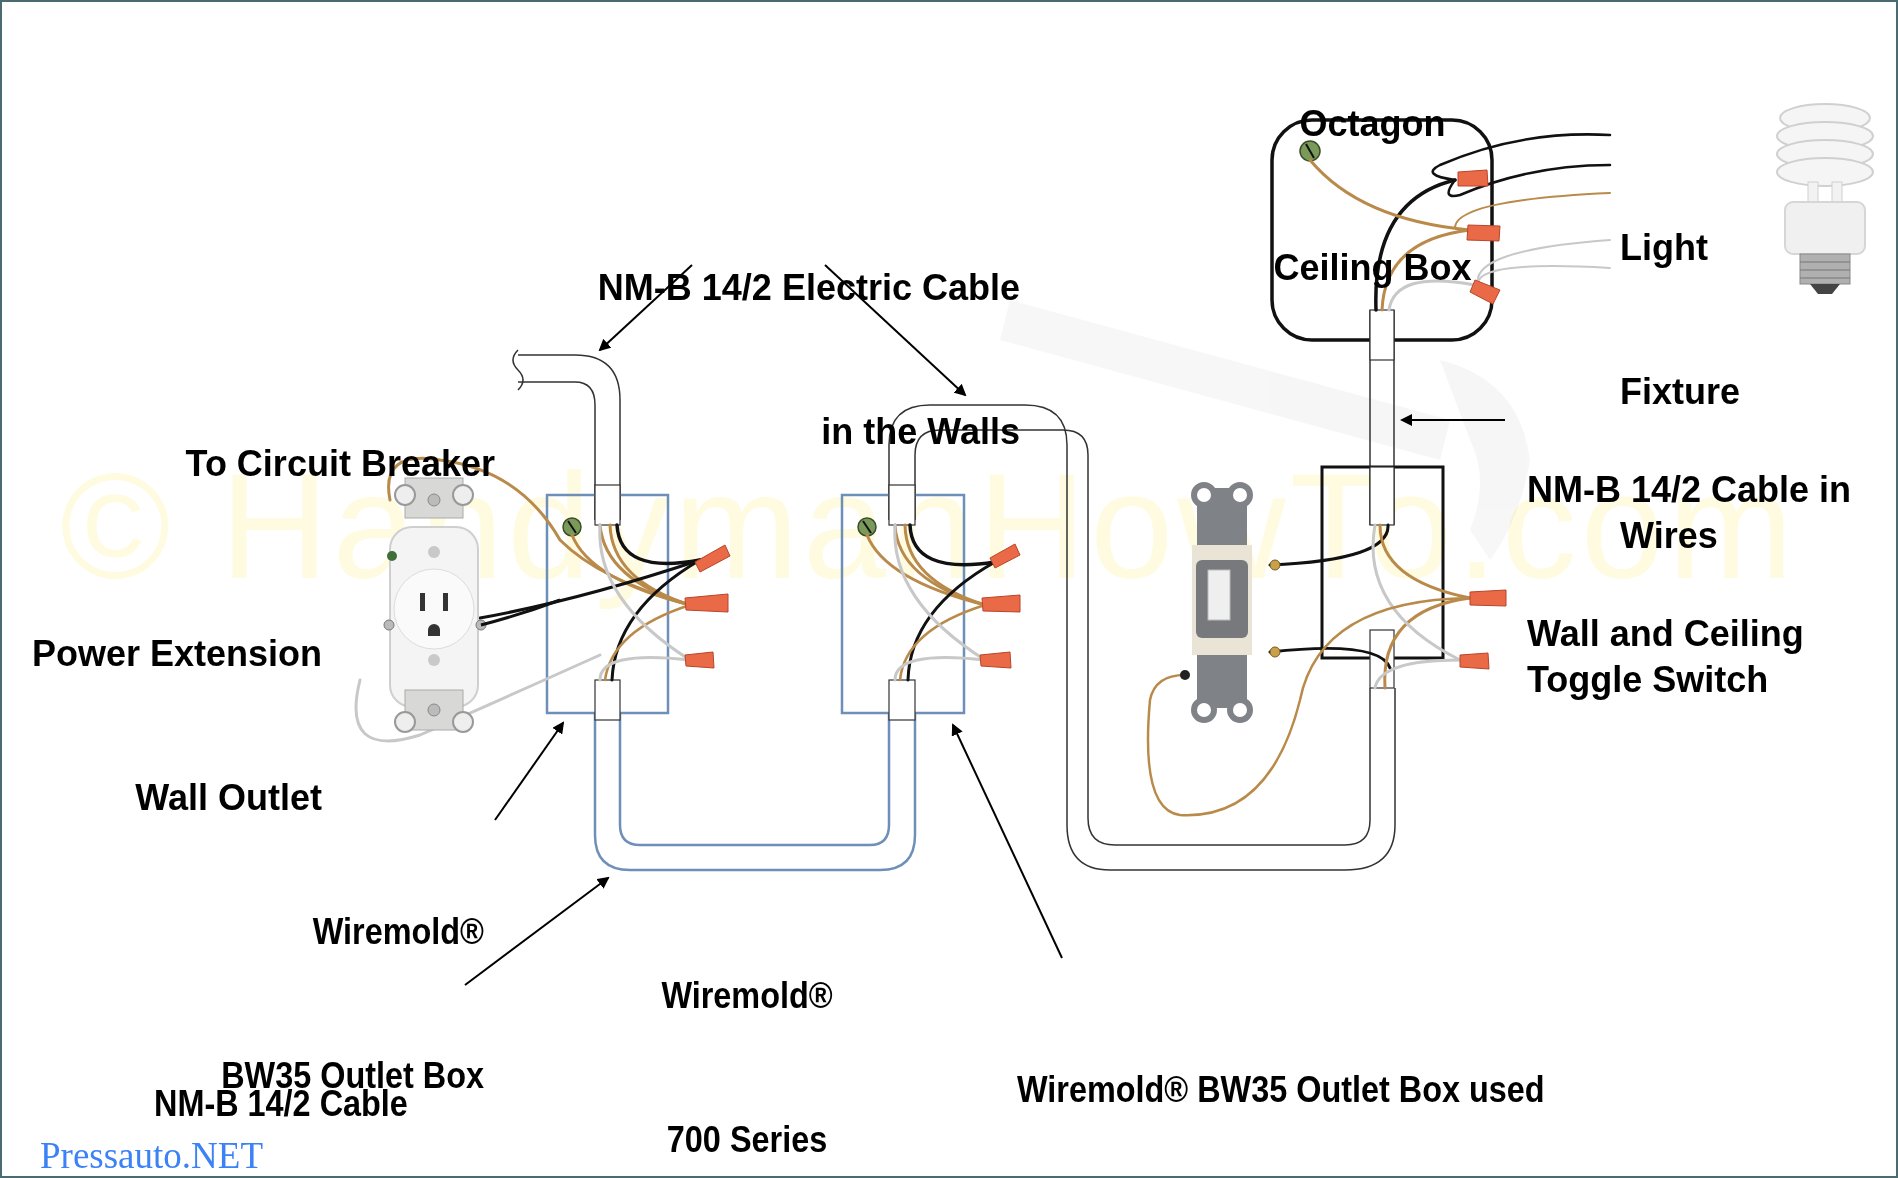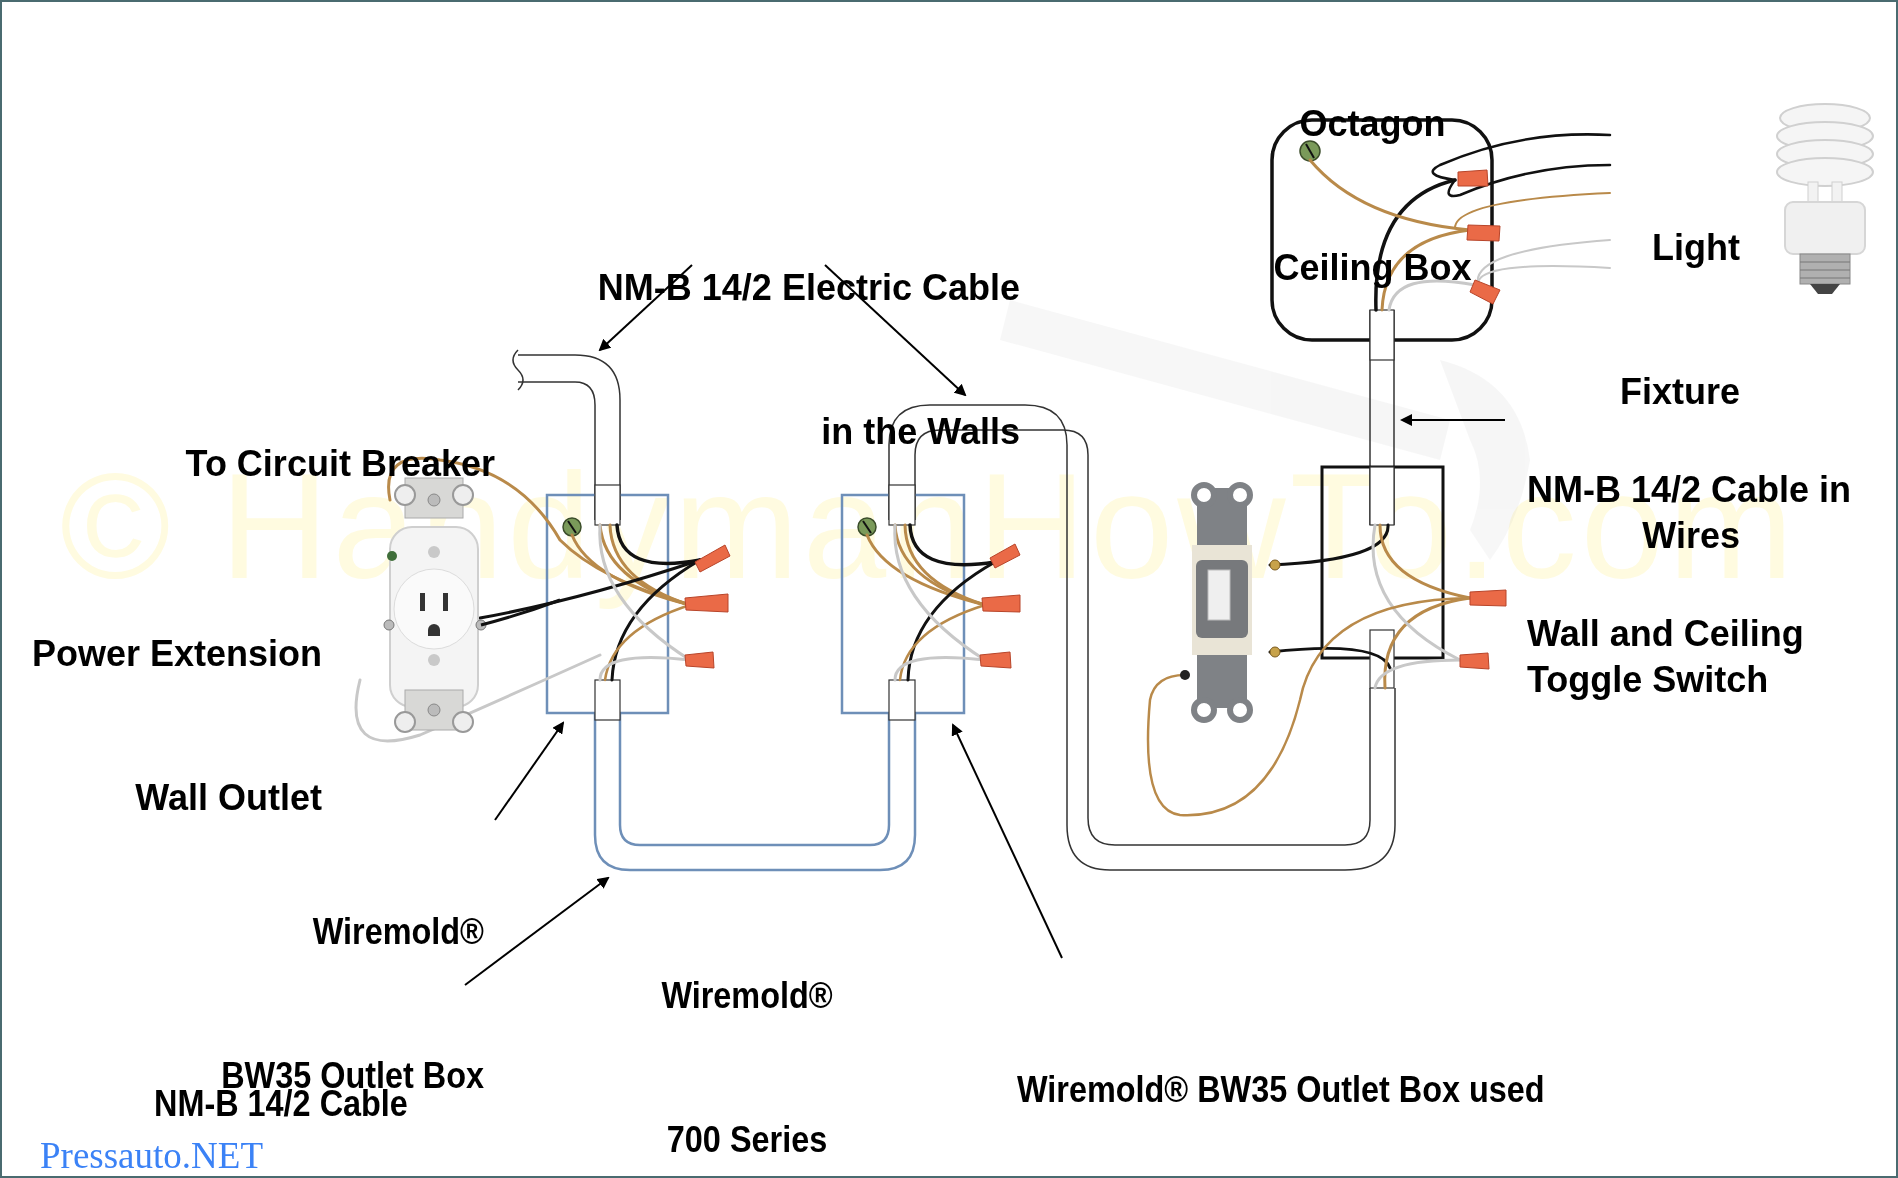--- a/index.html
+++ b/index.html
@@ -204,21 +204,21 @@
     <line x1="465" y1="985" x2="608" y2="878" marker-end="url(#arrow)"></line>
     <line x1="1062" y1="958" x2="953" y2="725" marker-end="url(#arrow)"></line>
   </g>
 </svg>
 
 <div class="lbl center" style="left:1250px; top:4px; width:245px;">
   <span class="ln">Octagon</span>
   <span class="ln">Ceiling Box</span>
 </div>
 
-<div class="lbl" style="left:1620px; top:128px;text-align:right;">
+<div class="lbl" style="left:1620px; top:128px;">
   <span class="ln">Light</span>
   <span class="ln">Fixture</span>
   <span class="ln">Wires</span>
 </div>
 
 <div class="lbl center" style="left:520px; top:168px; width:500px;text-align:right;">
   <span class="ln">NM-B 14/2 Electric Cable</span>
   <span class="ln">in the Walls</span>
 </div>
 

